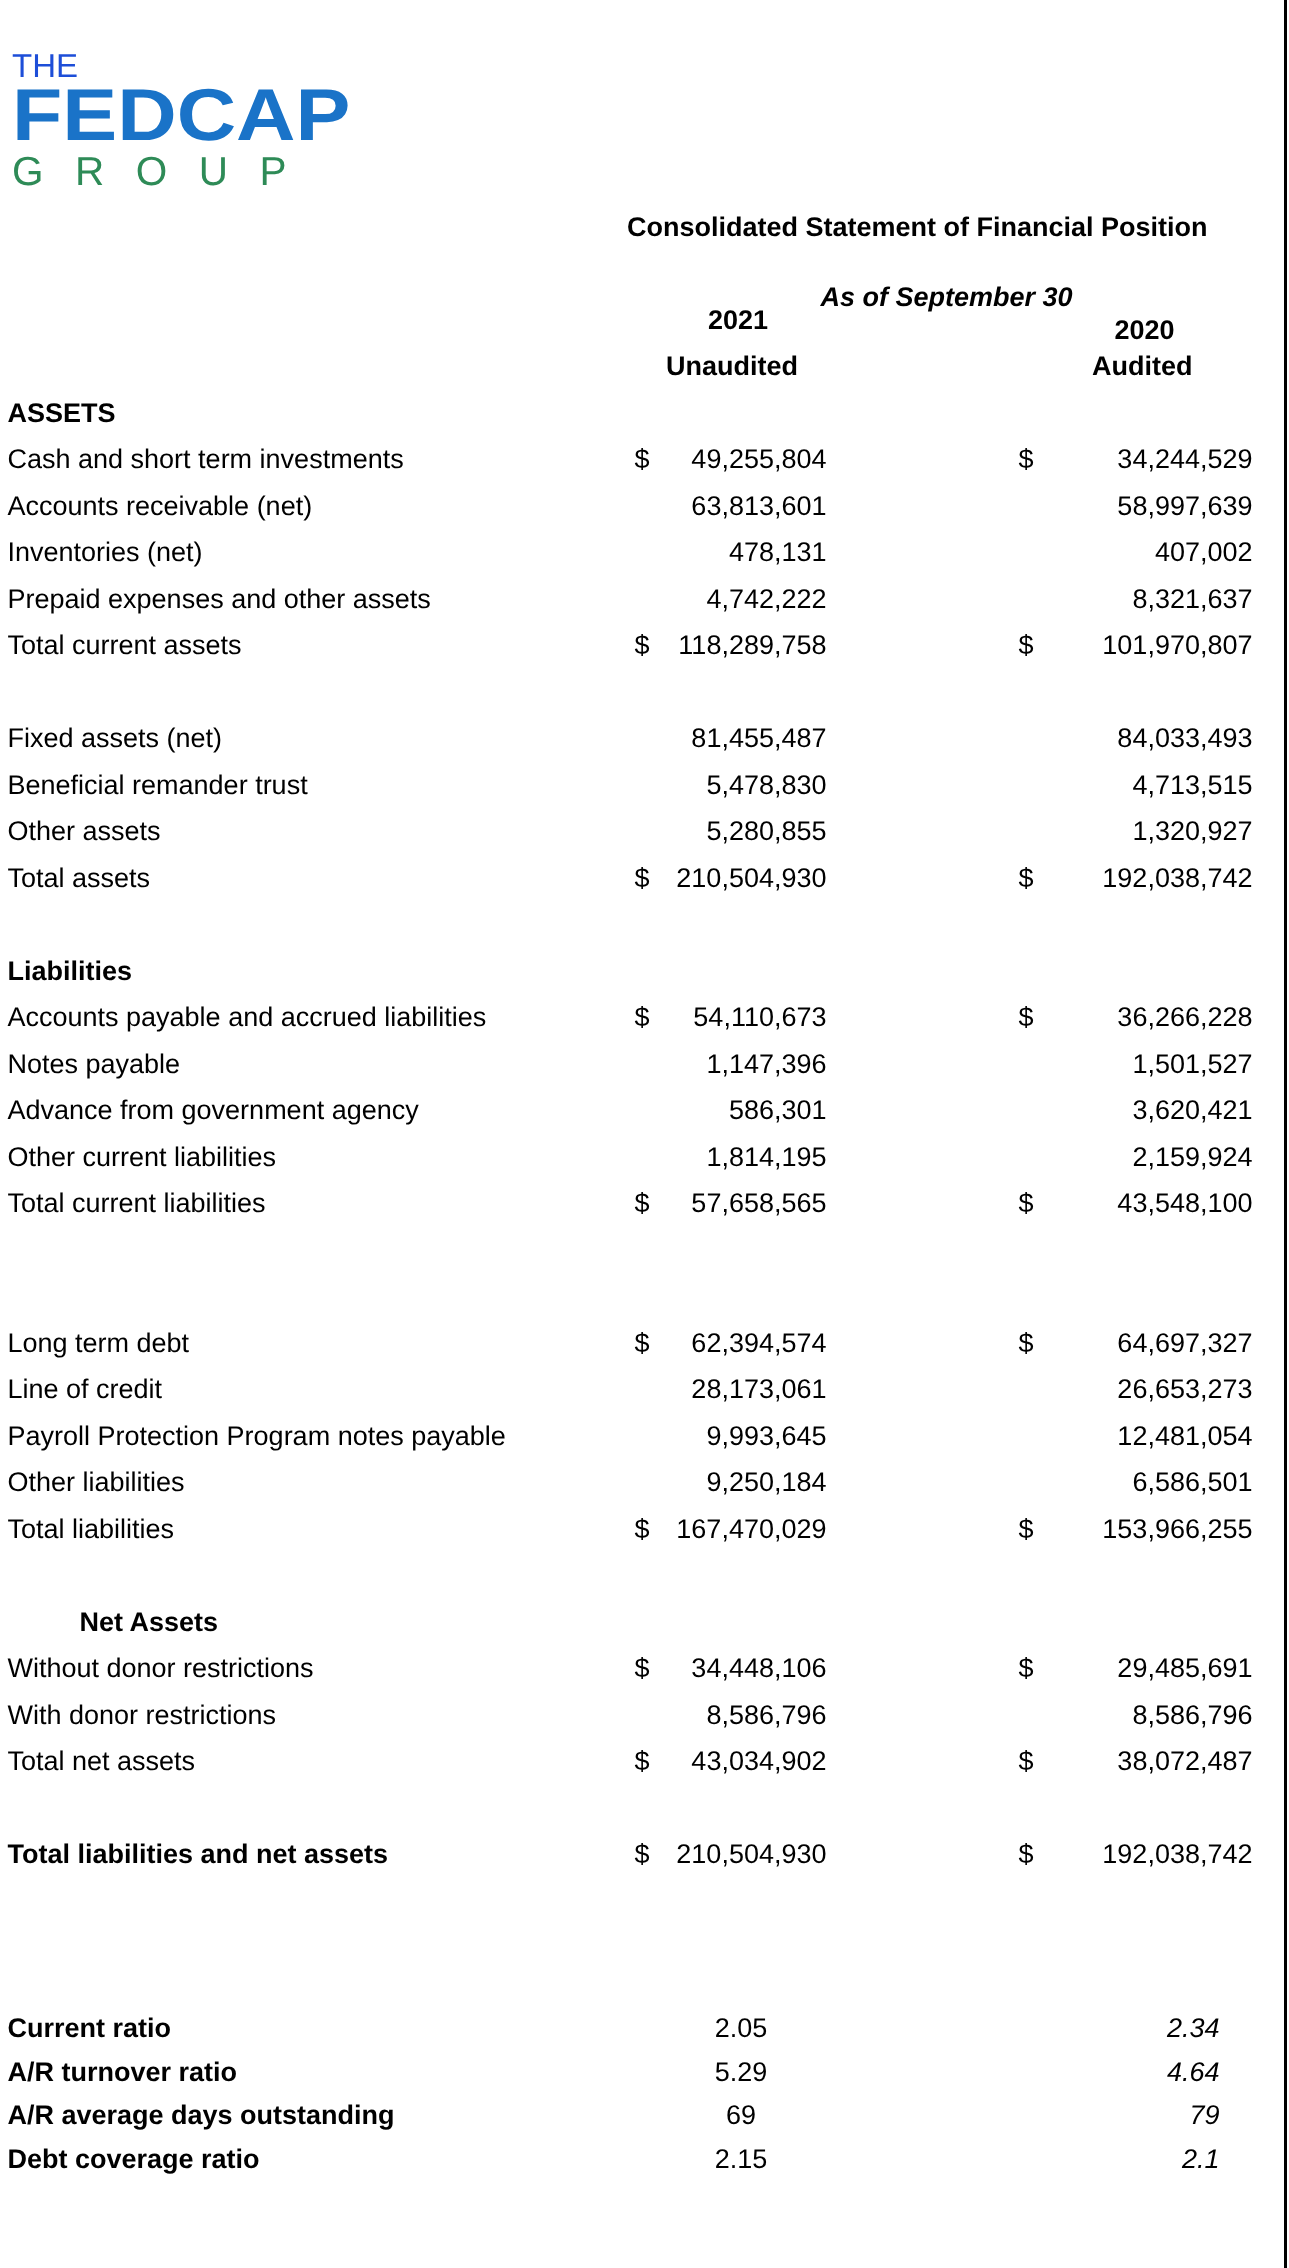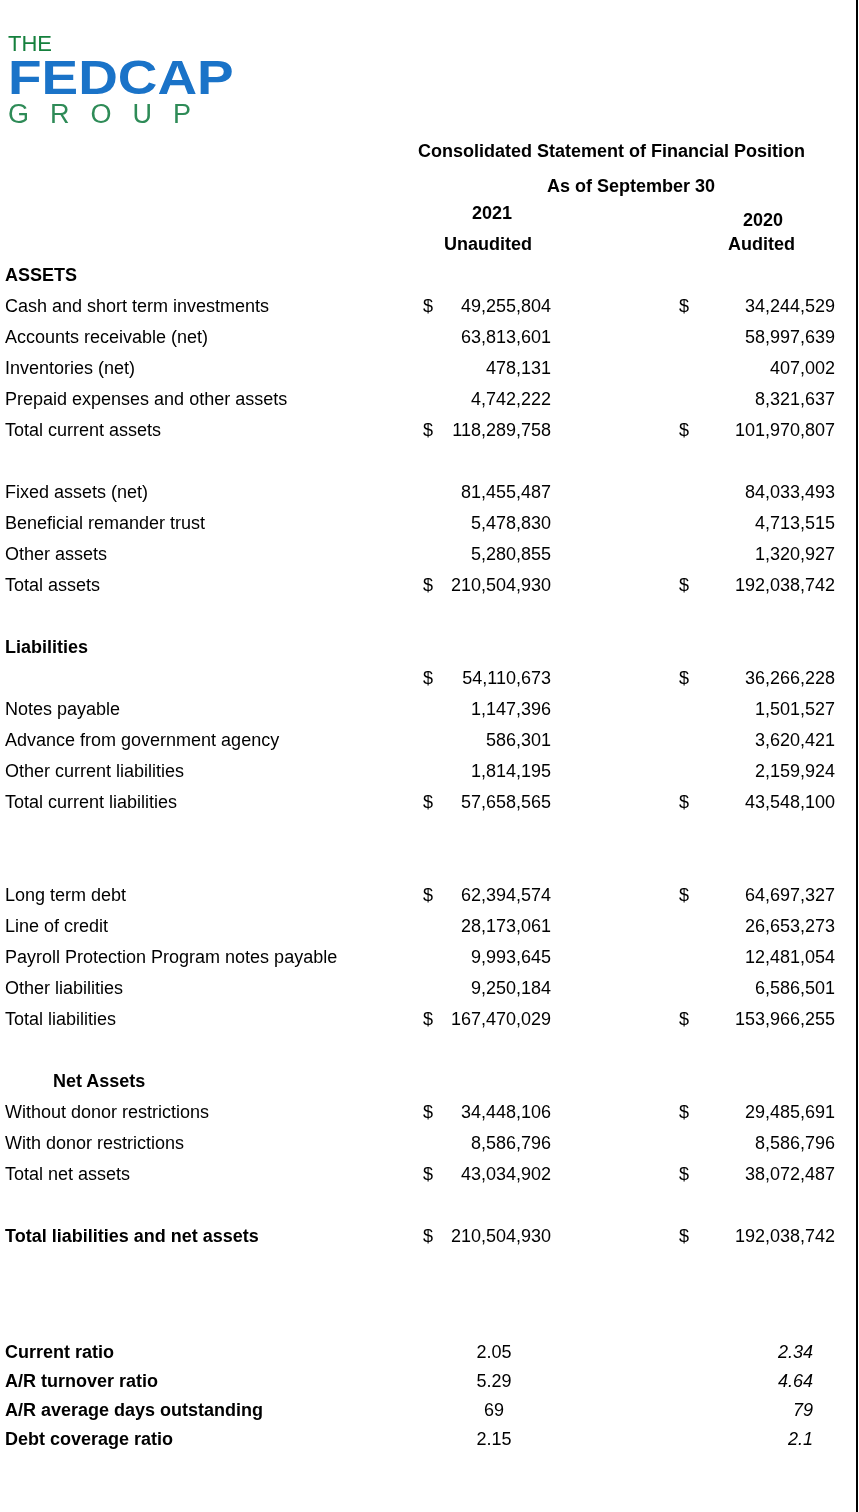--- a/index.html
+++ b/index.html
@@ -1,20 +1,20 @@
 <!DOCTYPE html>
 <html><head>
 <meta charset="utf-8">
 <style>
   html, body { margin:0; padding:0; background:#ffffff; }
   body { width:859px; height:1512px; position:relative; overflow:hidden;
          font-family:"Liberation Sans", "DejaVu Sans", sans-serif; color:#000; }
   .rborder { position:absolute; left:856px; top:0; width:2px; height:1512px; background:#000; }
   .logo { position:absolute; left:8px; top:32px; }
-  .logo .the { color:#15803d; font-size:22px; line-height:24px; letter-spacing:0px; }
+  .logo .the { color:#1d4ed8; font-size:22px; line-height:24px; letter-spacing:0px; }
   .logo .fed { color:#1a73c8; font-size:49px; font-weight:bold; line-height:42px; letter-spacing:0px; transform:scaleX(1.12); transform-origin:left; margin-left:0px; }
   .logo .grp { color:#2e8b57; font-size:27px; line-height:32px; letter-spacing:21px; }
   .hdr { position:absolute; font-weight:bold; font-size:18px; white-space:nowrap; }
   .row { position:absolute; left:0; width:843px; height:31px; font-size:18px; }
   .row .lbl { position:absolute; left:5px; top:0; white-space:nowrap; }
   .row .d1 { position:absolute; left:423px; top:0; }
   .row .v1 { position:absolute; right:292px; top:0; text-align:right; }
   .row .d2 { position:absolute; left:679px; top:0; }
   .row .v2 { position:absolute; right:8px; top:0; text-align:right; }
   .row .r1 { position:absolute; left:444px; width:100px; text-align:center; top:0; }
@@ -26,21 +26,21 @@
 
 <div class="rborder"></div>
 
 <div class="logo">
   <div class="the">THE</div>
   <div class="fed">FEDCAP</div>
   <div class="grp">GROUP</div>
 </div>
 
 <div class="hdr" style="left:418px;top:141px;">Consolidated Statement of Financial Position</div>
-<div class="hdr" style="left:547px;top:176px;">As of September 30</div>
+<div class="hdr" style="left:547px;top:188px;font-style:italic;">As of September 30</div>
 <div class="hdr" style="left:472px;top:203px;">2021</div>
 <div class="hdr" style="left:743px;top:210px;">2020</div>
 <div class="hdr" style="left:444px;top:234px;">Unaudited</div>
 <div class="hdr" style="left:728px;top:234px;">Audited</div>
 
 <div id="body-rows">
     <div class="row" style="top: 265px;">
       <span class="lbl bold">ASSETS</span>
     </div>
     <div class="row" style="top: 296px;">
@@ -103,20 +103,21 @@
       <span class="lbl">Total assets</span>
       <span class="d1">$</span>
       <span class="v1">210,504,930</span>
       <span class="d2">$</span>
       <span class="v2">192,038,742</span>
     </div>
     <div class="row" style="top: 637px;">
       <span class="lbl bold">Liabilities</span>
     </div>
     <div class="row" style="top: 668px;">
+      <span class="lbl">Accounts payable and accrued liabilities</span>
       <span class="d1">$</span>
       <span class="v1">54,110,673</span>
       <span class="d2">$</span>
       <span class="v2">36,266,228</span>
     </div>
     <div class="row" style="top: 699px;">
       <span class="lbl">Notes payable</span>
       <span class="d1"></span>
       <span class="v1">1,147,396</span>
       <span class="d2"></span>

